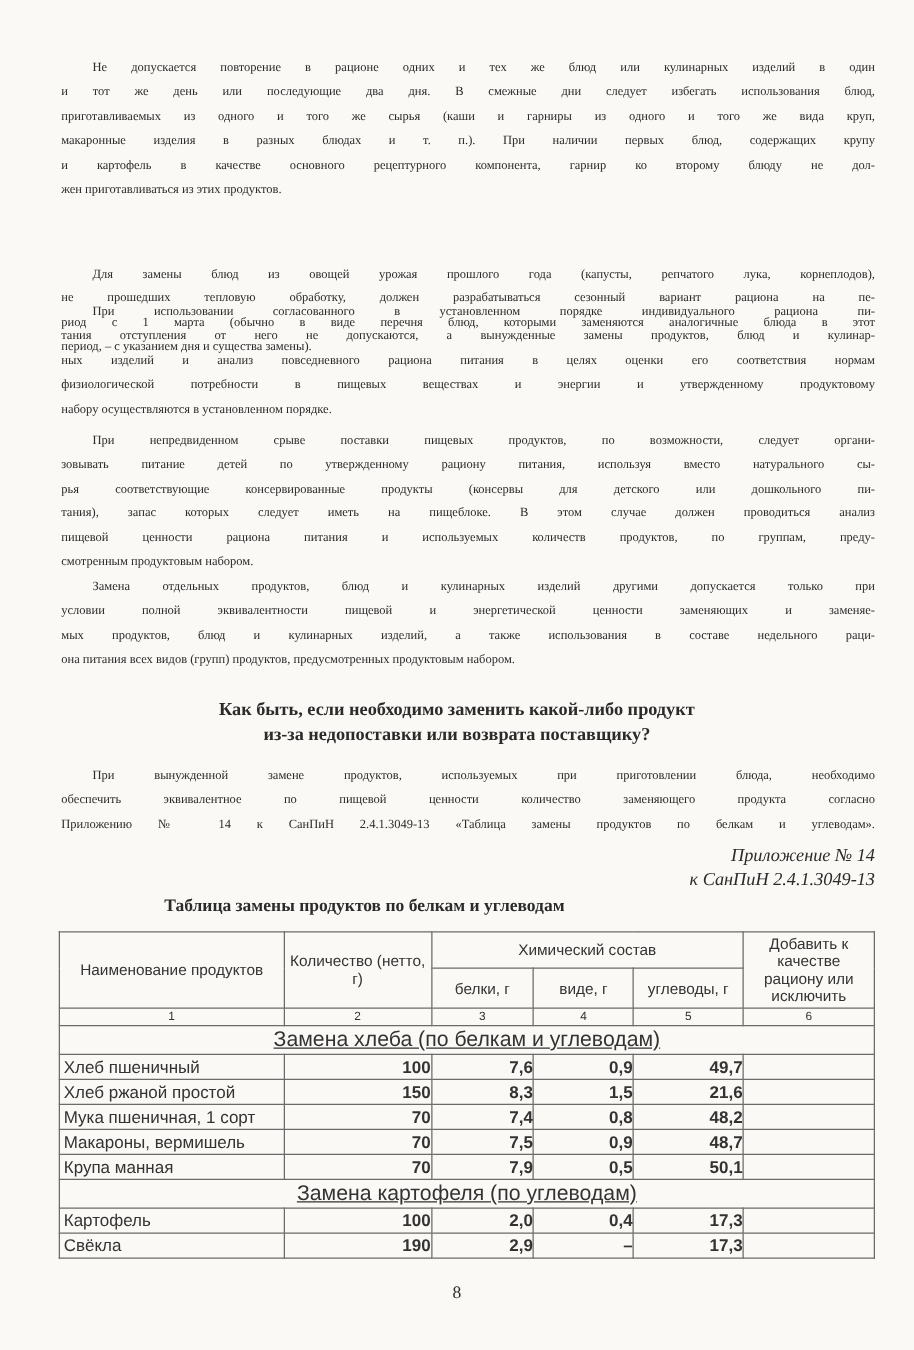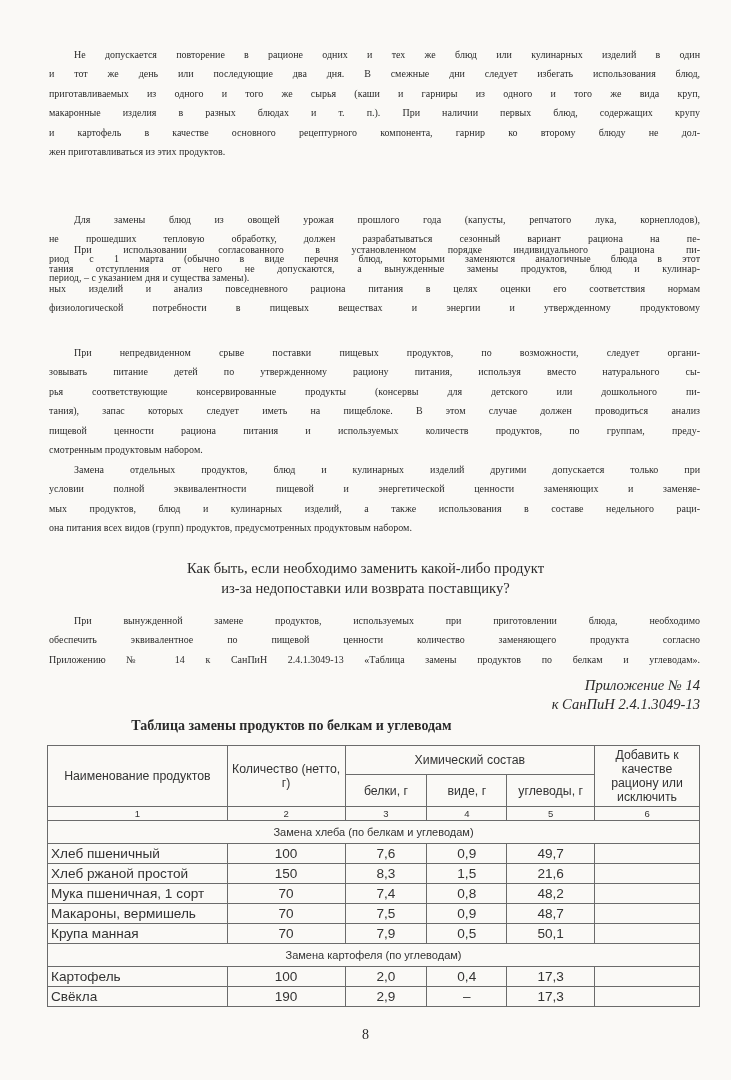--- a/index.html
+++ b/index.html
@@ -8,37 +8,37 @@
     background: #faf9f6;
     color: #2b2b2b;
     font-family: "Liberation Serif", "DejaVu Serif", serif;
     position: relative;
   }
   .page { position: absolute; left: 0; top: 0; width: 731px; height: 1080px; }
   .para { position: absolute; left: 49px; width: 651px; font-size: 10px; line-height: 19.4px; }
   .line { display: block; text-align: justify; text-align-last: justify; white-space: nowrap; height: 19.4px; overflow: visible; }
   .line.first { padding-left: 25px; }
   .line.last { text-align-last: left; }
-  .heading { position: absolute; left: 0; width: 731px; text-align: center; font-weight: normal; font-size: 14.6px; line-height: 20px; }
+  .heading { position: absolute; left: 0; width: 731px; text-align: center; font-weight: bold; font-size: 14.6px; line-height: 20px; }
   .appendix { position: absolute; right: 31px; text-align: right; font-style: italic; font-size: 14.6px; line-height: 19px; }
   .table-title { position: absolute; left: 0; width: 583px; text-align: center; font-weight: bold; font-size: 14px; top: 718px; }
   table.subst {
     position: absolute; left: 47px; top: 745px; width: 653px;
     border-collapse: collapse; font-family: "Liberation Sans", "DejaVu Sans", sans-serif;
     color: #333; font-size: 13.4px;
   }
   table.subst td, table.subst th { border: 1px solid #6b6b6b; padding: 0; font-weight: normal; }
   .hdr th { font-size: 12.3px; line-height: 14px; text-align: center; vertical-align: middle; }
   .hdr-top th { height: 28px; }
   .hdr-sub th { height: 31px; }
   .num-row td { height: 13px; font-size: 9.5px; text-align: center; line-height: 12px; }
-  .section-row td { height: 22px; text-align: center; font-size: 11px; }
+  .section-row td { height: 22px; text-align: center; font-size: 17px; text-decoration: underline; }
   .data-row td { height: 19px; font-size: 13.6px; line-height: 18px; }
   .data-row td.name { padding-left: 3px; text-align: left; }
-  .data-row td.val { text-align: center; }
+  .data-row td.val { text-align: right; font-weight: bold; }
   .page-number { position: absolute; top: 1027px; left: 0; width: 731px; text-align: center; font-size: 14px; }
 </style>
 </head>
 <body>
 
 <div class="page">
 
   <div class="para" style="top:45px;">
     <span class="line first">Не допускается повторение в рационе одних и тех же блюд или кулинарных изделий в один</span>
     <span class="line">и тот же день или последующие два дня. В смежные дни следует избегать использования блюд,</span>
@@ -53,20 +53,21 @@
     <span class="line">не прошедших тепловую обработку, должен разрабатываться сезонный вариант рациона на пе-</span>
     <span class="line">риод с 1 марта (обычно в виде перечня блюд, которыми заменяются аналогичные блюда в этот</span>
     <span class="line last">период, – с указанием дня и существа замены).</span>
   </div>
 
   <div class="para" style="top:240px;">
     <span class="line first">При использовании согласованного в установленном порядке индивидуального рациона пи-</span>
     <span class="line">тания отступления от него не допускаются, а вынужденные замены продуктов, блюд и кулинар-</span>
     <span class="line">ных изделий и анализ повседневного рациона питания в целях оценки его соответствия нормам</span>
     <span class="line">физиологической потребности в пищевых веществах и энергии и утвержденному продуктовому</span>
+    <span class="line last">набору осуществляются в установленном порядке.</span>
   </div>
 
   <div class="para" style="top:343px;">
     <span class="line first">При непредвиденном срыве поставки пищевых продуктов, по возможности, следует органи-</span>
     <span class="line">зовывать питание детей по утвержденному рациону питания, используя вместо натурального сы-</span>
     <span class="line">рья соответствующие консервированные продукты (консервы для детского или дошкольного пи-</span>
     <span class="line">тания), запас которых следует иметь на пищеблоке. В этом случае должен проводиться анализ</span>
     <span class="line">пищевой ценности рациона питания и используемых количеств продуктов, по группам, преду-</span>
     <span class="line last">смотренным продуктовым набором.</span>
   </div>

